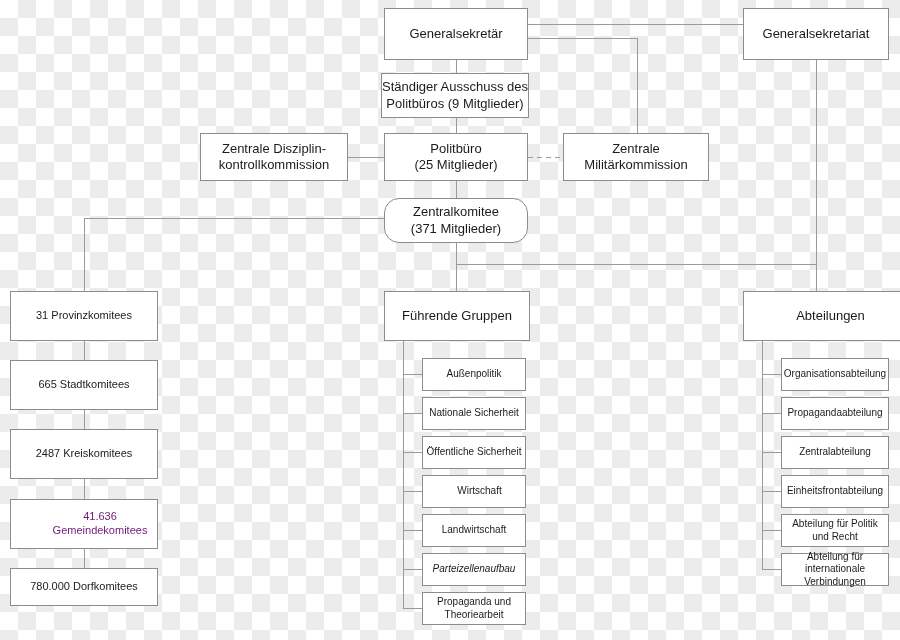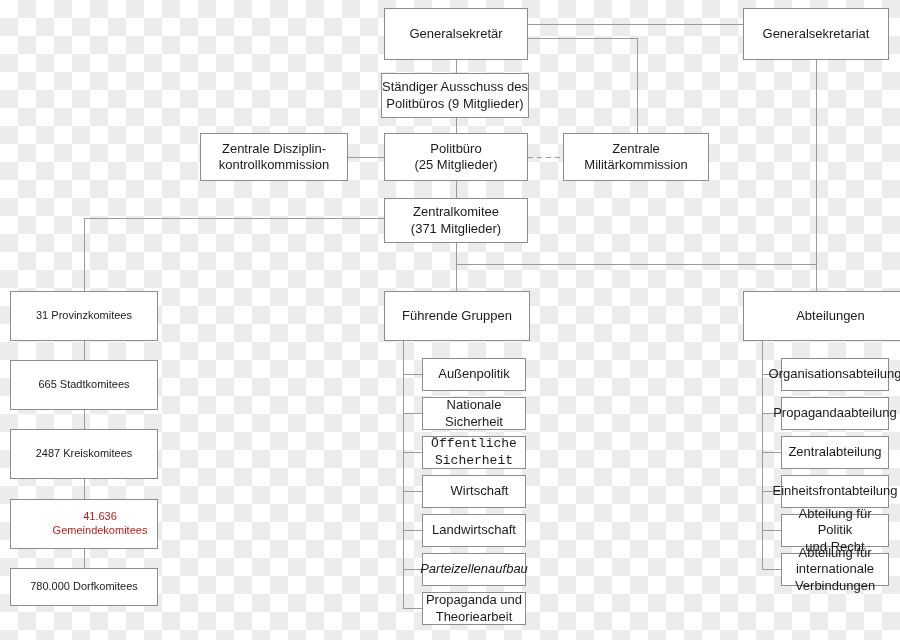--- a/index.html
+++ b/index.html
@@ -34,21 +34,21 @@
     border:1px solid #8c8c8c;
     display:flex;
     align-items:center;
     justify-content:center;
     text-align:center;
     color:#1b1b1b;
     line-height:1.25;
     white-space:pre-line;
   }
   .lvl-main{ font-size:13px; }
-  .lvl-sub{  font-size:13px; }
+  .lvl-sub{  font-size:10px; }
   .lvl-left{ font-size:11px; }
 </style>
 </head>
 <body>
 
 <div id="chart">
   <svg id="edges" width="900" height="640" viewBox="0 0 900 640">
       <polyline points="528,24 743,24" fill="none" stroke="#9a9a9a" stroke-width="1" shape-rendering="crispEdges"></polyline>
       <polyline points="528,38 637,38 637,133" fill="none" stroke="#9a9a9a" stroke-width="1" shape-rendering="crispEdges"></polyline>
       <polyline points="456,60 456,73" fill="none" stroke="#9a9a9a" stroke-width="1" shape-rendering="crispEdges"></polyline>
@@ -84,32 +84,32 @@
       <div class="node lvl-main" style="left: 384px; top: 8px; width: 144px; height: 52px; background: rgb(255, 255, 255); border-color: rgb(140, 140, 140); color: rgb(27, 27, 27);">Generalsekretär</div>
       <div class="node lvl-main" style="left: 743px; top: 8px; width: 146px; height: 52px; background: rgb(255, 255, 255); border-color: rgb(140, 140, 140); color: rgb(27, 27, 27);">Generalsekretariat</div>
       <div class="node lvl-main" style="left: 381px; top: 73px; width: 148px; height: 45px; background: rgb(255, 255, 255); border-color: rgb(140, 140, 140); color: rgb(27, 27, 27);">Ständiger Ausschuss des
 Politbüros (9 Mitglieder)</div>
       <div class="node lvl-main" style="left: 200px; top: 133px; width: 148px; height: 48px; background: rgb(255, 255, 255); border-color: rgb(140, 140, 140); color: rgb(27, 27, 27);">Zentrale Disziplin-
 kontrollkommission</div>
       <div class="node lvl-main" style="left: 384px; top: 133px; width: 144px; height: 48px; background: rgb(255, 255, 255); border-color: rgb(140, 140, 140); color: rgb(27, 27, 27);">Politbüro
 (25 Mitglieder)</div>
       <div class="node lvl-main" style="left: 563px; top: 133px; width: 146px; height: 48px; background: rgb(255, 255, 255); border-color: rgb(140, 140, 140); color: rgb(27, 27, 27);">Zentrale
 Militärkommission</div>
-      <div class="node lvl-main" style="left: 384px; top: 198px; width: 144px; height: 45px; background: rgb(255, 255, 255); border-color: rgb(140, 140, 140); color: rgb(27, 27, 27);">Zentralkomitee
+      <div class="node lvl-main" style="left: 384px; top: 198px; width: 144px; height: 45px; background: rgb(255, 255, 255); border-color: rgb(140, 140, 140); color: rgb(27, 27, 27); border-radius: 15px;">Zentralkomitee
 (371 Mitglieder)</div>
       <div class="node lvl-left" style="left: 10px; top: 291px; width: 148px; height: 50px; background: rgb(255, 255, 255); border-color: rgb(140, 140, 140); color: rgb(27, 27, 27);">31 Provinzkomitees</div>
       <div class="node lvl-left" style="left: 10px; top: 360px; width: 148px; height: 50px; background: rgb(255, 255, 255); border-color: rgb(140, 140, 140); color: rgb(27, 27, 27);">665 Stadtkomitees</div>
       <div class="node lvl-left" style="left: 10px; top: 429px; width: 148px; height: 50px; background: rgb(255, 255, 255); border-color: rgb(140, 140, 140); color: rgb(27, 27, 27);">2487 Kreiskomitees</div>
-      <div class="node lvl-left" style="left: 10px; top: 499px; width: 148px; height: 50px; background: rgb(255, 255, 255); border-color: rgb(140, 140, 140); color: #b91c1c; padding-left: 32px;">41.636 Gemeindekomitees</div>
+      <div class="node lvl-left" style="left: 10px; top: 499px; width: 148px; height: 50px; background: rgb(255, 255, 255); border-color: rgb(140, 140, 140); color: #701a75; padding-left: 32px;">41.636 Gemeindekomitees</div>
       <div class="node lvl-left" style="left: 10px; top: 568px; width: 148px; height: 38px; background: rgb(255, 255, 255); border-color: rgb(140, 140, 140); color: rgb(27, 27, 27);">780.000 Dorfkomitees</div>
       <div class="node lvl-main" style="left: 384px; top: 291px; width: 146px; height: 50px; background: rgb(255, 255, 255); border-color: rgb(140, 140, 140); color: rgb(27, 27, 27);">Führende Gruppen</div>
       <div class="node lvl-main" style="left: 743px; top: 291px; width: 175px; height: 50px; background: rgb(255, 255, 255); border-color: rgb(140, 140, 140); color: rgb(27, 27, 27);">Abteilungen</div>
       <div class="node lvl-sub" style="left: 422px; top: 358px; width: 104px; height: 33px; background: rgb(255, 255, 255); border-color: rgb(140, 140, 140); color: rgb(27, 27, 27);">Außenpolitik</div>
       <div class="node lvl-sub" style="left: 422px; top: 397px; width: 104px; height: 33px; background: rgb(255, 255, 255); border-color: rgb(140, 140, 140); color: rgb(27, 27, 27);">Nationale Sicherheit</div>
-      <div class="node lvl-sub" style="left: 422px; top: 436px; width: 104px; height: 33px; background: rgb(255, 255, 255); border-color: rgb(140, 140, 140); color: rgb(27, 27, 27); font-family: Liberation Mono, monospace;">Öffentliche Sicherheit</div>
+      <div class="node lvl-sub" style="left: 422px; top: 436px; width: 104px; height: 33px; background: rgb(255, 255, 255); border-color: rgb(140, 140, 140); color: rgb(27, 27, 27);">Öffentliche Sicherheit</div>
       <div class="node lvl-sub" style="left: 422px; top: 475px; width: 104px; height: 33px; background: rgb(255, 255, 255); border-color: rgb(140, 140, 140); color: rgb(27, 27, 27); padding-left: 11px;">Wirtschaft</div>
       <div class="node lvl-sub" style="left: 422px; top: 514px; width: 104px; height: 33px; background: rgb(255, 255, 255); border-color: rgb(140, 140, 140); color: rgb(27, 27, 27);">Landwirtschaft</div>
       <div class="node lvl-sub" style="left: 422px; top: 553px; width: 104px; height: 33px; background: rgb(255, 255, 255); border-color: rgb(140, 140, 140); color: rgb(27, 27, 27); font-style: italic;">Parteizellenaufbau</div>
       <div class="node lvl-sub" style="left: 422px; top: 592px; width: 104px; height: 33px; background: rgb(255, 255, 255); border-color: rgb(140, 140, 140); color: rgb(27, 27, 27);">Propaganda und
 Theoriearbeit</div>
       <div class="node lvl-sub" style="left: 781px; top: 358px; width: 108px; height: 33px; background: rgb(255, 255, 255); border-color: rgb(140, 140, 140); color: rgb(27, 27, 27);">Organisationsabteilung</div>
       <div class="node lvl-sub" style="left: 781px; top: 397px; width: 108px; height: 33px; background: rgb(255, 255, 255); border-color: rgb(140, 140, 140); color: rgb(27, 27, 27);">Propagandaabteilung</div>
       <div class="node lvl-sub" style="left: 781px; top: 436px; width: 108px; height: 33px; background: rgb(255, 255, 255); border-color: rgb(140, 140, 140); color: rgb(27, 27, 27);">Zentralabteilung</div>
       <div class="node lvl-sub" style="left: 781px; top: 475px; width: 108px; height: 33px; background: rgb(255, 255, 255); border-color: rgb(140, 140, 140); color: rgb(27, 27, 27);">Einheitsfrontabteilung</div>
       <div class="node lvl-sub" style="left: 781px; top: 514px; width: 108px; height: 33px; background: rgb(255, 255, 255); border-color: rgb(140, 140, 140); color: rgb(27, 27, 27);">Abteilung für Politik

